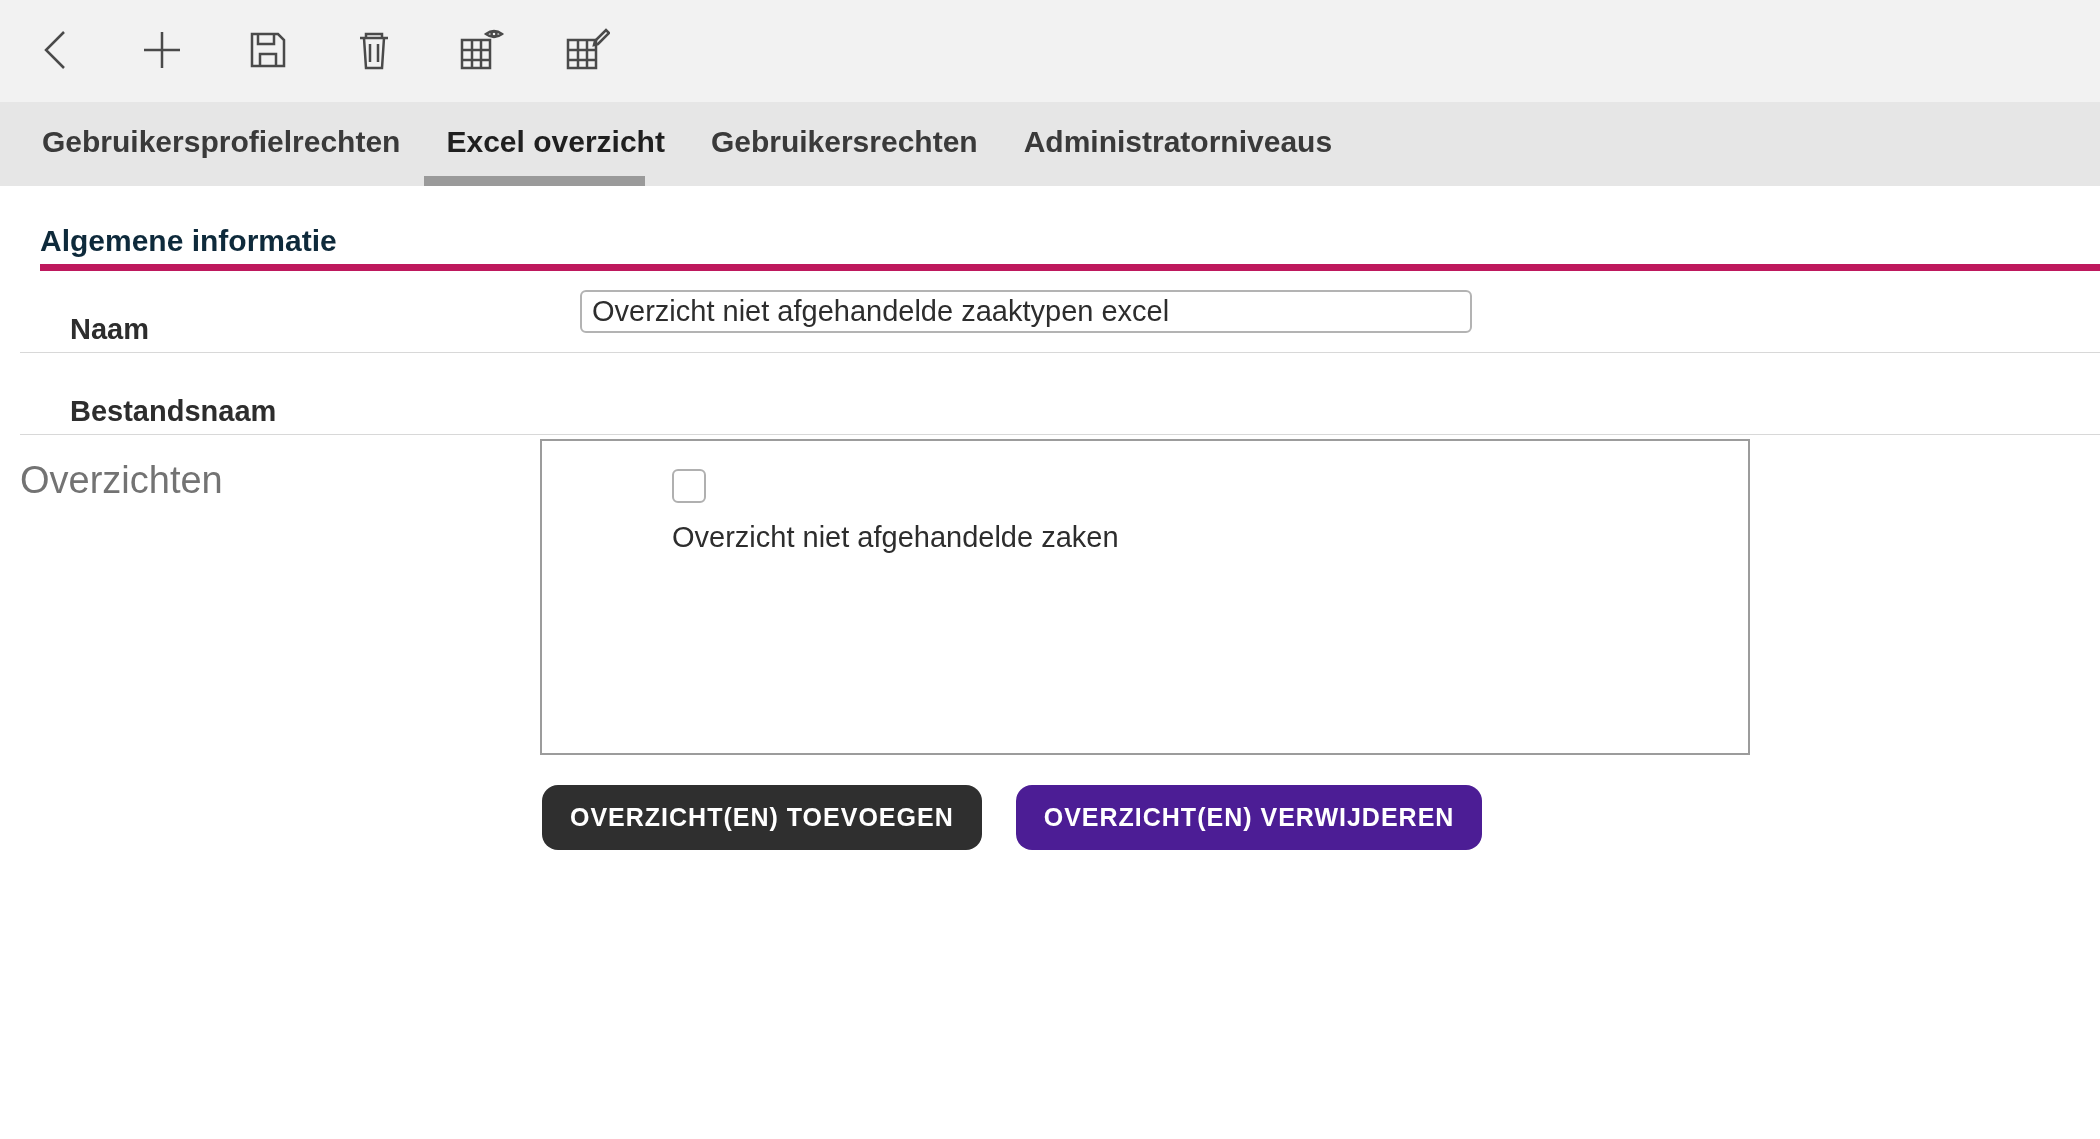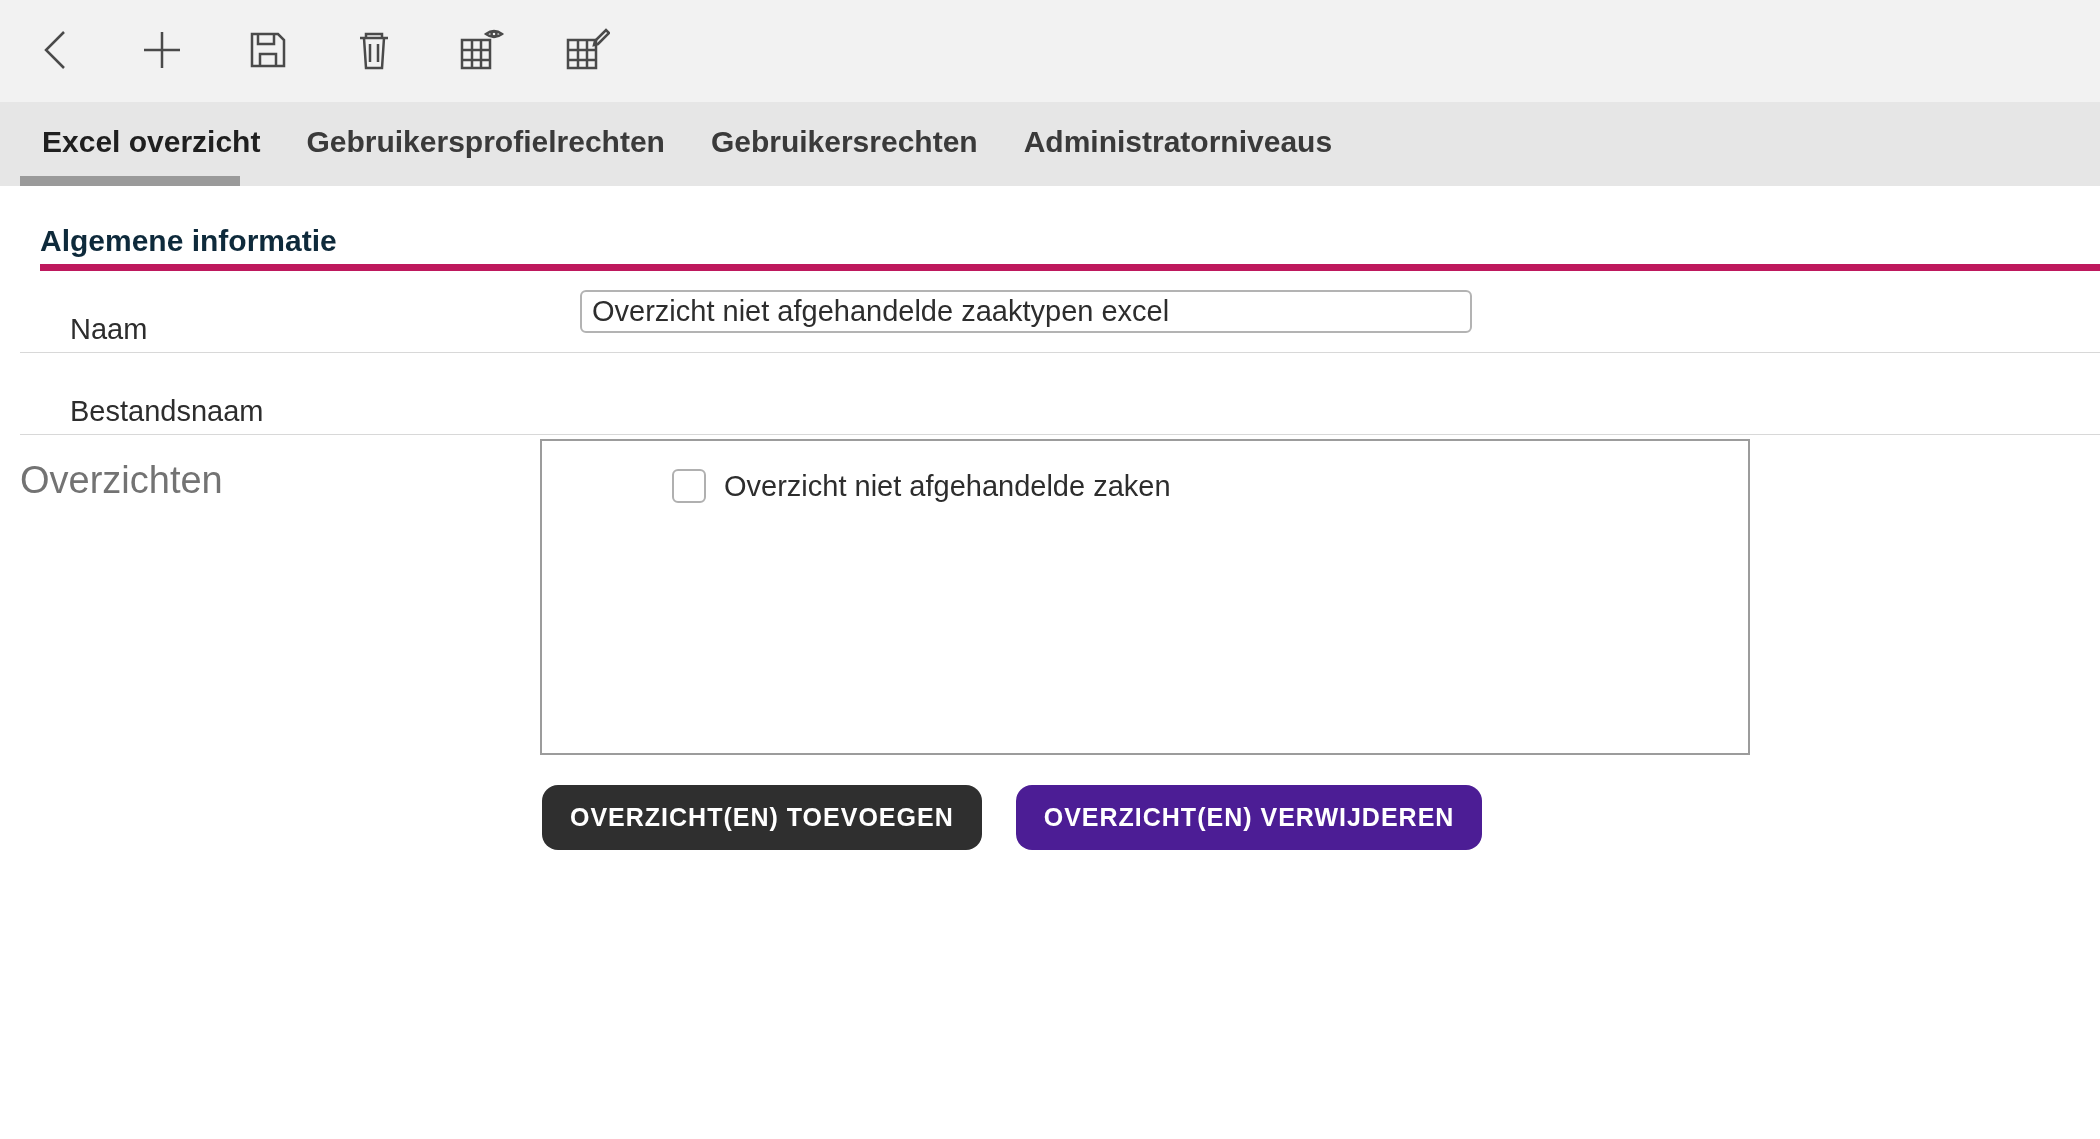--- a/index.html
+++ b/index.html
@@ -95,21 +95,21 @@
       align-items: center;
       border-bottom: 1px solid #d8d8d8;
       padding: 6px 0 6px 0;
       margin-left: 20px;
     }
     .form-row-label {
       width: 560px;
       font-size: 29px;
       color: #2d2d2d;
       padding-left: 50px;
-      font-weight: 400;
+      font-weight: 700;
       margin-top: 36px;
     }
     .form-row input[type="text"] {
       font-size: 29px;
       font-family: inherit;
       color: #2d2d2d;
       border: 2px solid #b3b3b3;
       border-radius: 6px;
       padding: 3px 10px;
       width: 892px;
@@ -130,22 +130,23 @@
     }
     .overzichten-listbox {
       border: 2px solid #9c9c9c;
       width: 1210px;
       height: 316px;
       background: #fff;
       padding: 28px 24px 12px 130px;
     }
     .list-item {
       display: flex;
-      align-items: flex-end;
+      align-items: flex-start;
       gap: 18px;
+      flex-direction: column;
     }
     .list-item input[type="checkbox"] {
       appearance: none;
       width: 34px;
       height: 34px;
       border: 2px solid #b0b0b0;
       border-radius: 6px;
       cursor: pointer;
       background: #fff;
     }
@@ -232,22 +233,22 @@
     <span>
       <svg viewBox="0 0 48 48">
         <path d="M6 14 H34 V42 H6 Z M6 24 H34 M6 34 H34 M16 14 V42 M25 14 V42"></path>
         <path d="M33 15 L44 4 L47 7 L36 18 L32 19 Z"></path>
       </svg>
     </span>
   </button>
 </div>
 
 <div class="tab-bar">
+  <div class="tab">Gebruikersprofielrechten</div>
   <div class="tab active">Excel overzicht</div>
-  <div class="tab">Gebruikersprofielrechten</div>
   <div class="tab">Gebruikersrechten</div>
   <div class="tab">Administratorniveaus</div>
 </div>
 
 <div class="section-header">
   <h2>Algemene informatie</h2>
 </div>
 
 <div class="form-row">
   <div class="form-row-label">Naam</div>

